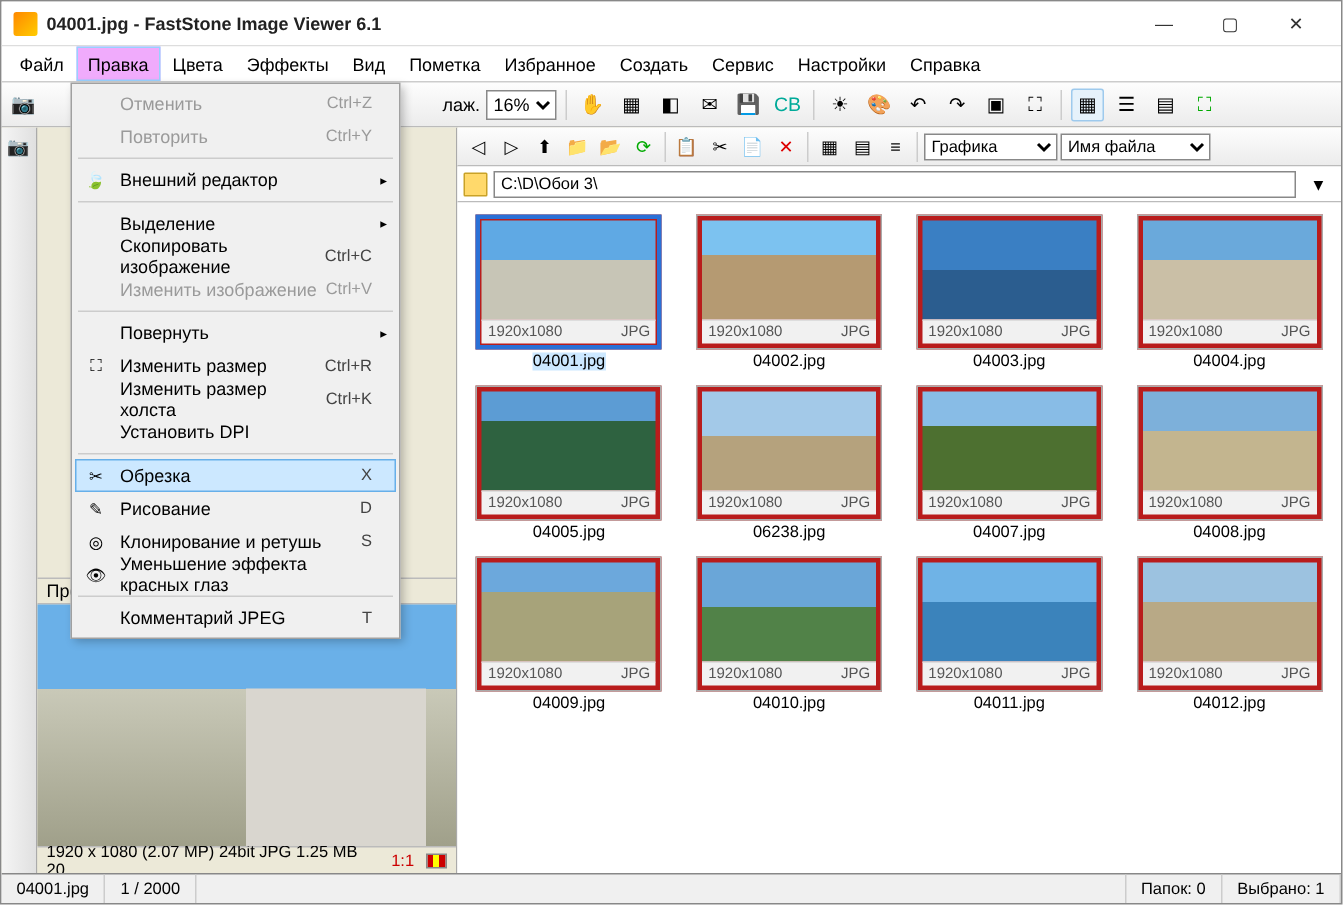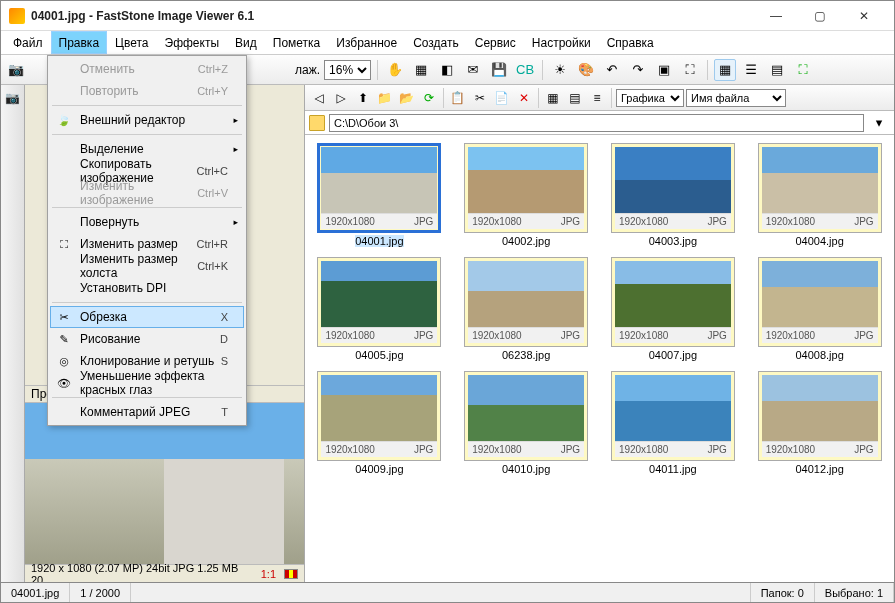--- a/index.html
+++ b/index.html
@@ -4,22 +4,22 @@
 <style>
 * { box-sizing: border-box; margin: 0; padding: 0; }
 body { font-family: "Segoe UI", Tahoma, sans-serif; font-size: 12px; background: #fff; width: 895px; height: 603px; overflow: hidden; border: 1px solid #888; display: flex; flex-direction: column; }
 .titlebar { height: 30px; display: flex; align-items: center; padding: 0 8px; background: #fff; border-bottom: 1px solid #ddd; }
 .titlebar .app-icon { width: 16px; height: 16px; background: linear-gradient(135deg,#f80,#fc0); border-radius: 2px; margin-right: 6px; }
 .titlebar .title { flex: 0 0 auto; color: #222; font-weight: bold; }
 .titlebar .spacer { flex: 1; }
 .winbtn { width: 44px; height: 28px; display: flex; align-items: center; justify-content: center; color: #333; }
 .menubar { height: 24px; display: flex; align-items: stretch; background: #fff; border-bottom: 1px solid #ccc; padding: 0 4px; position: relative; }
 .menu-item { padding: 0 8px; display: flex; align-items: center; cursor: default; text-align: right; }
-.menu-item.open { background: #7dd3fc; border: 1px solid #99d1ff; padding: 0 7px; }
-.dropdown { position: absolute; top: 24px; left: 46px; width: 200px; background: #f0f0f0; border: 1px solid #a0a0a0; box-shadow: 2px 2px 6px rgba(0,0,0,.25); z-index: 100; padding: 2px; }
+.menu-item.open { background: #f0abfc; border: 1px solid #99d1ff; padding: 0 7px; }
+.dropdown { position: absolute; top: 24px; left: 46px; width: 220px; background: #f0f0f0; border: 1px solid #a0a0a0; box-shadow: 2px 2px 6px rgba(0,0,0,.25); z-index: 100; padding: 2px; }
 .dd-row { height: 22px; display: flex; align-items: center; padding: 0 6px 0 4px; }
 .dd-row.hl { background: #cce8ff; border: 1px solid #66afe9; padding: 0 5px 0 3px; }
 .dd-row.disabled span { color: #9a9a9a; }
 .dd-ico { width: 20px; height: 16px; display: flex; align-items: center; justify-content: center; font-size: 11px; }
 .dd-label { flex: 1; padding-left: 6px; }
 .dd-sc { color: #444; font-size: 11px; }
 .dd-arrow { width: 10px; text-align: right; font-size: 9px; }
 .dd-sep { height: 1px; background: #ccc; margin: 3px 2px; }
 .toolbar { height: 30px; background: linear-gradient(#fdfdfd,#ececec); border-bottom: 1px solid #bbb; display: flex; align-items: center; padding: 0 4px; gap: 4px; overflow: hidden; }
 .t-ico { width: 22px; height: 22px; border: 1px solid transparent; border-radius: 2px; display: flex; align-items: center; justify-content: center; font-size: 13px; }
@@ -38,21 +38,21 @@
 .flag { width:14px; height:10px; background: linear-gradient(to right,#c00 33%,#ff0 33% 66%,#c00 66%); border:1px solid #888; }
 .right-pane { flex: 1; display: flex; flex-direction: column; background: #fff; }
 .nav-tb { height: 26px; background: linear-gradient(#fdfdfd,#ececec); border-bottom: 1px solid #bbb; display:flex; align-items:center; padding:0 4px; gap:2px; }
 .nav-tb .t-ico { width: 20px; height: 20px; font-size: 12px; }
 .nav-sel { height: 18px; font-size: 11px; border: 1px solid #888; background:#fff; }
 .path-bar { height: 24px; background: #fff; border-bottom: 1px solid #bbb; display:flex; align-items:center; padding: 0 4px; gap:4px; }
 .path-input { flex: 1; height: 18px; border: 1px solid #888; padding: 0 4px; font-size: 11px; }
 .path-ico { width: 16px; height: 16px; background: #ffd96b; border: 1px solid #c9a227; border-radius: 1px; }
 .grid { flex: 1; overflow: auto; padding: 8px; display: grid; grid-template-columns: repeat(4, 1fr); gap: 10px 14px; align-content: start; background: #fff; }
 .thumb { display: flex; flex-direction: column; align-items: center; }
-.thumb-box { width: 124px; border: 1px solid #aaa; background: #fef9c3; padding: 3px; display: flex; flex-direction: column; }
+.thumb-box { width: 124px; border: 1px solid #aaa; background: #b91c1c; padding: 3px; display: flex; flex-direction: column; }
 .thumb.selected .thumb-box { border: 3px solid #2a70d6; padding: 1px; }
 .thumb-img { height: 66px; background: #88b; }
 .thumb-meta { height: 16px; background: #f1f1f1; display:flex; justify-content:space-between; align-items:center; padding: 0 4px; font-size: 10px; color:#555; border-top:1px solid #ddd; }
 .thumb-name { margin-top: 2px; font-size: 11px; text-align: center; }
 .thumb.selected .thumb-name { background:#cce8ff; }
 .status { height: 20px; border-top: 1px solid #888; background: #f0f0f0; display: flex; align-items: center; font-size: 11px; }
 .status-cell { padding: 0 10px; border-right: 1px solid #ccc; height: 100%; display:flex; align-items:center; }
 .status-cell.grow { flex: 1; }
 
 .t1{background:linear-gradient(#5fa9e4 40%,#c7c5b6 40%);} .t2{background:linear-gradient(#7cc2f0 35%,#b59a72 35%);}
@@ -240,21 +240,21 @@
       <span class="t-sep"></span>
       <span class="t-ico">📋</span>
       <span class="t-ico">✂</span>
       <span class="t-ico">📄</span>
       <span class="t-ico" style="color:#d00">✕</span>
       <span class="t-sep"></span>
       <span class="t-ico">▦</span>
       <span class="t-ico">▤</span>
       <span class="t-ico">≡</span>
       <span class="t-sep"></span>
-      <select class="nav-sel" style="width:68px"><option>Графика</option></select>
+      <select class="nav-sel" style="width:89px"><option>Графика</option></select>
       <select class="nav-sel" style="width:100px"><option>Имя файла</option></select>
     </div>
     <div class="path-bar">
       <span class="path-ico"></span>
       <input class="path-input" value="C:\D\Обои 3\" style="">
       <span class="t-ico">▾</span>
     </div>
     <div class="grid" id="grid">
         <div class="thumb selected">
           <div class="thumb-box">

